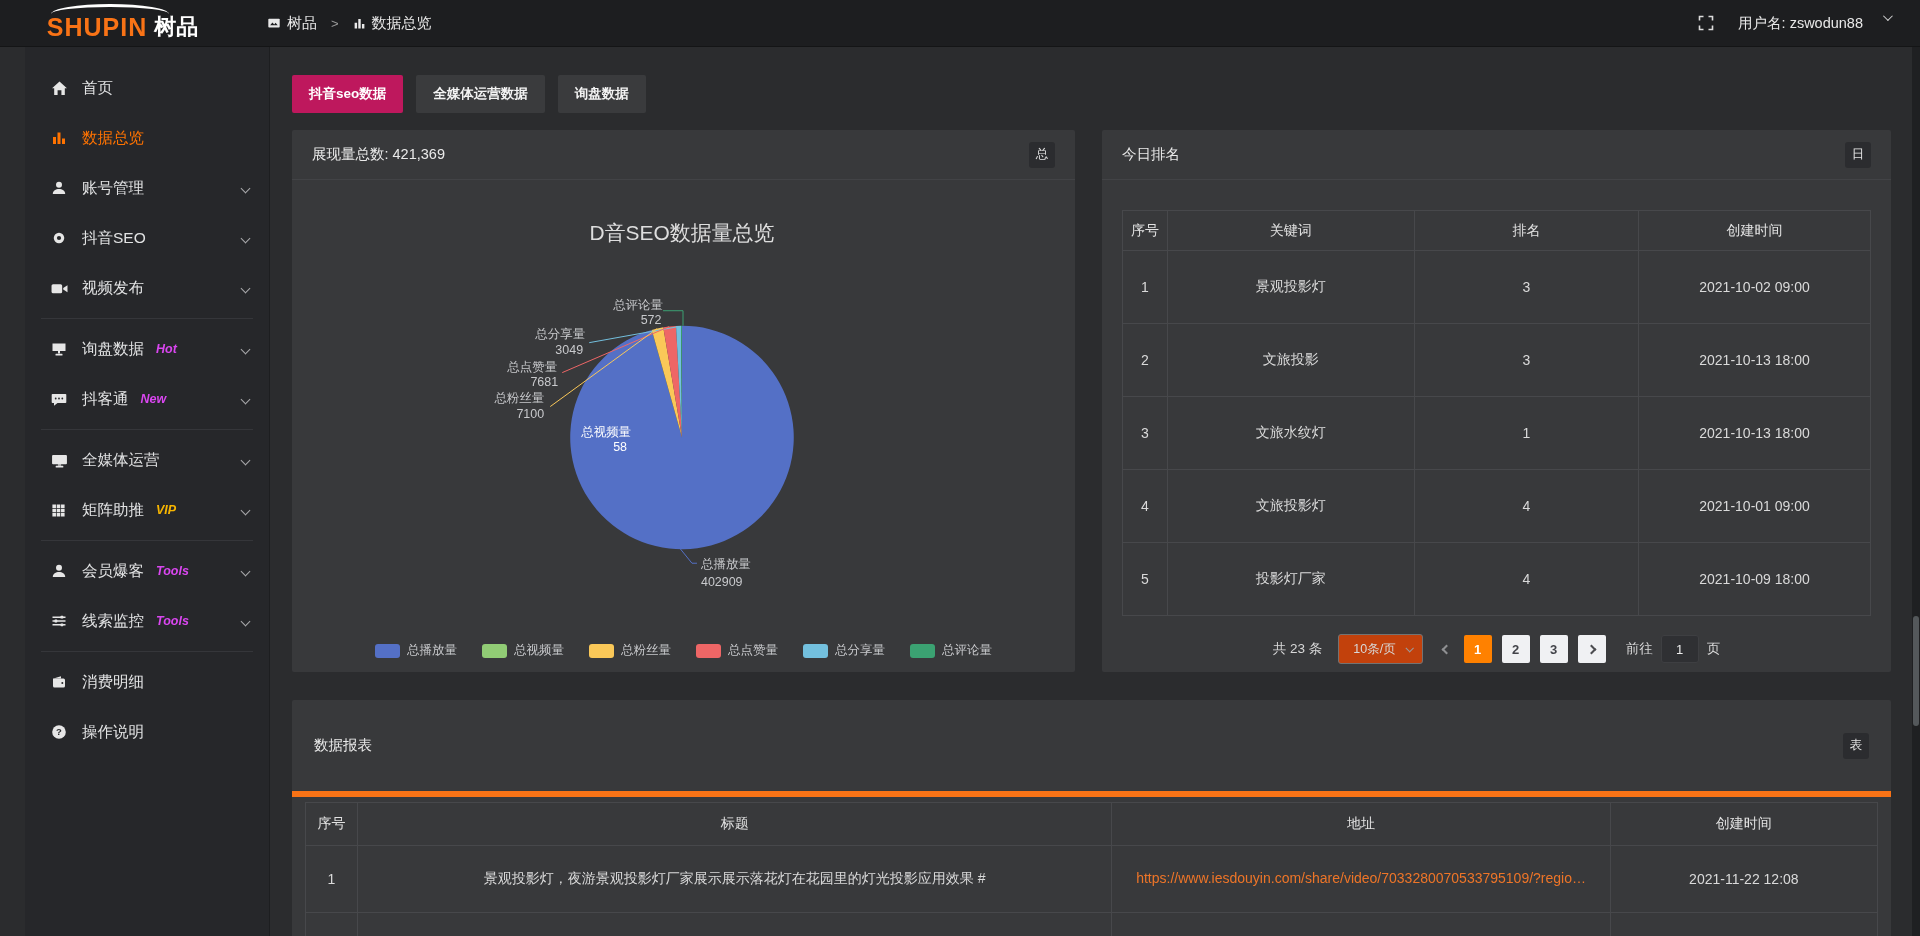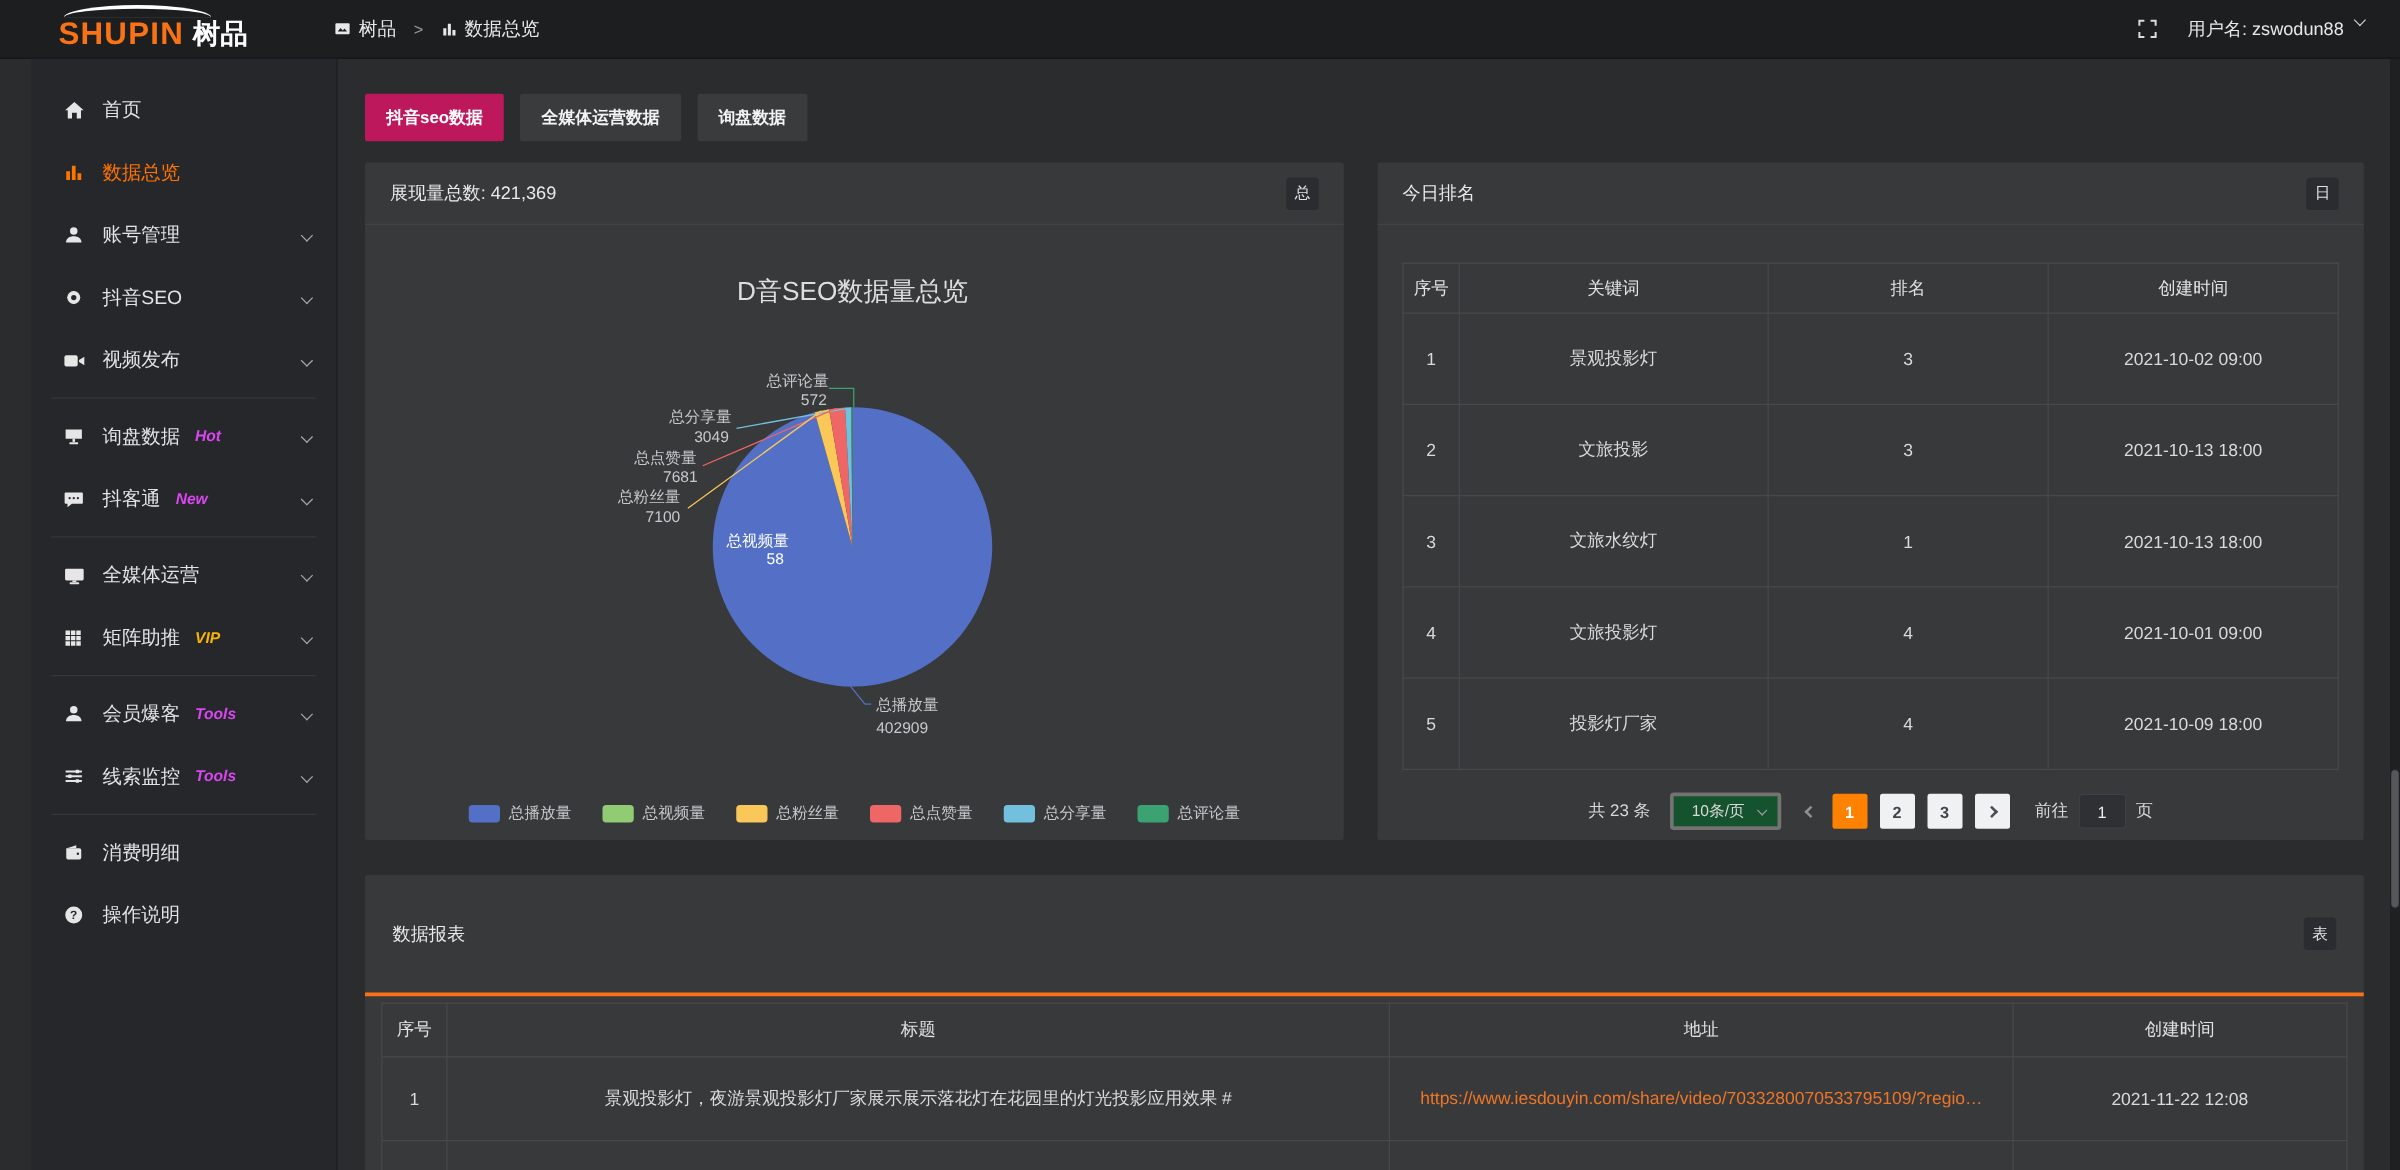--- a/index.html
+++ b/index.html
@@ -17,21 +17,21 @@
   .logo-main { color:#f97316; font-size:25px; font-weight:bold; letter-spacing:1px;
     font-family:"Liberation Sans",sans-serif; font-stretch:condensed; }
   .logo-cn { color:#fff; font-size:22px; font-weight:bold; }
   .breadcrumb { display:flex; align-items:center; margin-left:22px; color:#e8e8e8; font-size:15px; gap:8px;}
   .breadcrumb .sep { color:#9a9a9a; font-size:13px; margin:0 6px; }
   .crumb { display:flex; align-items:center; gap:6px; cursor:default; }
   .crumb svg { color:#e8e8e8; }
   .header-right { margin-left:auto; margin-right:30px; display:flex; align-items:center; gap:24px;
     color:#e8e8e8; font-size:14.5px; }
   .fs-icon { color:#dcdcdc; }
-  .user-entry { display:flex; gap:8px; }
+  .user-entry { display:flex; gap:20px; }
   .chev { width:7px; height:7px; border-right:1.5px solid #cfcfcf; border-bottom:1.5px solid #cfcfcf;
     transform:rotate(45deg) translateY(-2px); display:inline-block; }
 
   
   .layout { display:flex; height:889px;margin-left:25px; }
   aside { width:245px; background:#26272a; padding-top:16px; flex:none; border-right:1px solid #1d1e20; }
   .side-item { height:50px; display:flex; align-items:center; padding:0 20px 0 26px;
     color:#e2e3e4; font-size:15.5px; cursor:pointer; }
   .side-item .s-icon { width:18px; margin-right:13px; display:flex; color:#e6e6e6; }
   .side-item.active, .side-item.active .s-icon { color:#ff7300; }
@@ -69,41 +69,41 @@
 
   .rank-panel { flex:1; height:542px; display:flex; flex-direction:column; }
   .rank-table { width:calc(100% - 40px); margin:30px 20px 0; border-collapse:collapse; table-layout:fixed; }
   .rank-table th, .rank-table td { border:1px solid #47484b; text-align:center;
     color:#dadada; font-size:14px; font-weight:400; }
   .rank-table th { height:40px; color:#e2e2e2; }
   .rank-table td { height:73px; }
 
   .pagination { display:flex; align-items:center; justify-content:center; gap:10px;
     margin-top:18px; color:#d8d8d8; font-size:13.5px; }
-  .page-size { height:30px; padding:0 10px 0 14px; background:#14532d; border:3px solid #737373;
+  .page-size { height:30px; padding:0 10px 0 14px; background:#c2410c; border:1px solid #737373;
     border-radius:3px; display:flex; align-items:center; gap:10px; font-size:12.5px; color:#d8d8d8;
     cursor:pointer; margin:0 6px; }
   .chev-sm { width:6px; height:6px; border-right:1.3px solid #9b9b9d; border-bottom:1.3px solid #9b9b9d;
     transform:rotate(45deg) translateY(-1px); }
   .pg-prev { color:#8f9092; font-weight:bold; padding:0 4px; cursor:default; display:flex; align-items:center;}
   .arrow-l { width:7px; height:7px; border-left:2px solid #8f9092; border-bottom:2px solid #8f9092;
     transform:rotate(45deg); }
   .arrow-r { width:7px; height:7px; border-right:2px solid #4c4d50; border-top:2px solid #4c4d50;
     transform:rotate(45deg); }
   .pg-num { min-width:28px; height:28px; border-radius:2px; background:#f0f1f3; color:#43444a;
     display:flex; align-items:center; justify-content:center; font-size:13px; font-weight:bold;
     cursor:pointer; }
   .pg-num.active { background:#ff8100; color:#fff; }
   .goto-wrap { display:flex; align-items:center; gap:8px; margin-left:10px; }
   .goto-input { width:38px; height:28px; background:#2f3033; border:1px solid #3e3f42; border-radius:3px;
     color:#ececec; text-align:center; font-size:13px; font-family:inherit; }
 
   .report-panel { margin-top:28px; height:560px; }
   .report-head { height:97px; display:flex; align-items:center; padding:0 22px;
-    border-bottom:3px solid #f97316; color:#eaeaea; font-size:14.5px; }
+    border-bottom:6px solid #f97316; color:#eaeaea; font-size:14.5px; }
   .report-table { width:calc(100% - 26px); margin:5px 13px 0; border-collapse:collapse; table-layout:fixed; }
   .report-table th, .report-table td { border:1px solid #47484b; color:#dadada; font-size:14px;
     font-weight:400; text-align:center; }
   .report-table th { height:43px; color:#e2e2e2; }
   .report-table td { height:67px; }
   .cell-left { text-align:right; padding:0 12px; white-space:nowrap; overflow:hidden; }
   .report-link { color:#ee7528; text-decoration:none; white-space:nowrap; overflow:hidden;
     display:inline-block; max-width:100%; }
 
   

